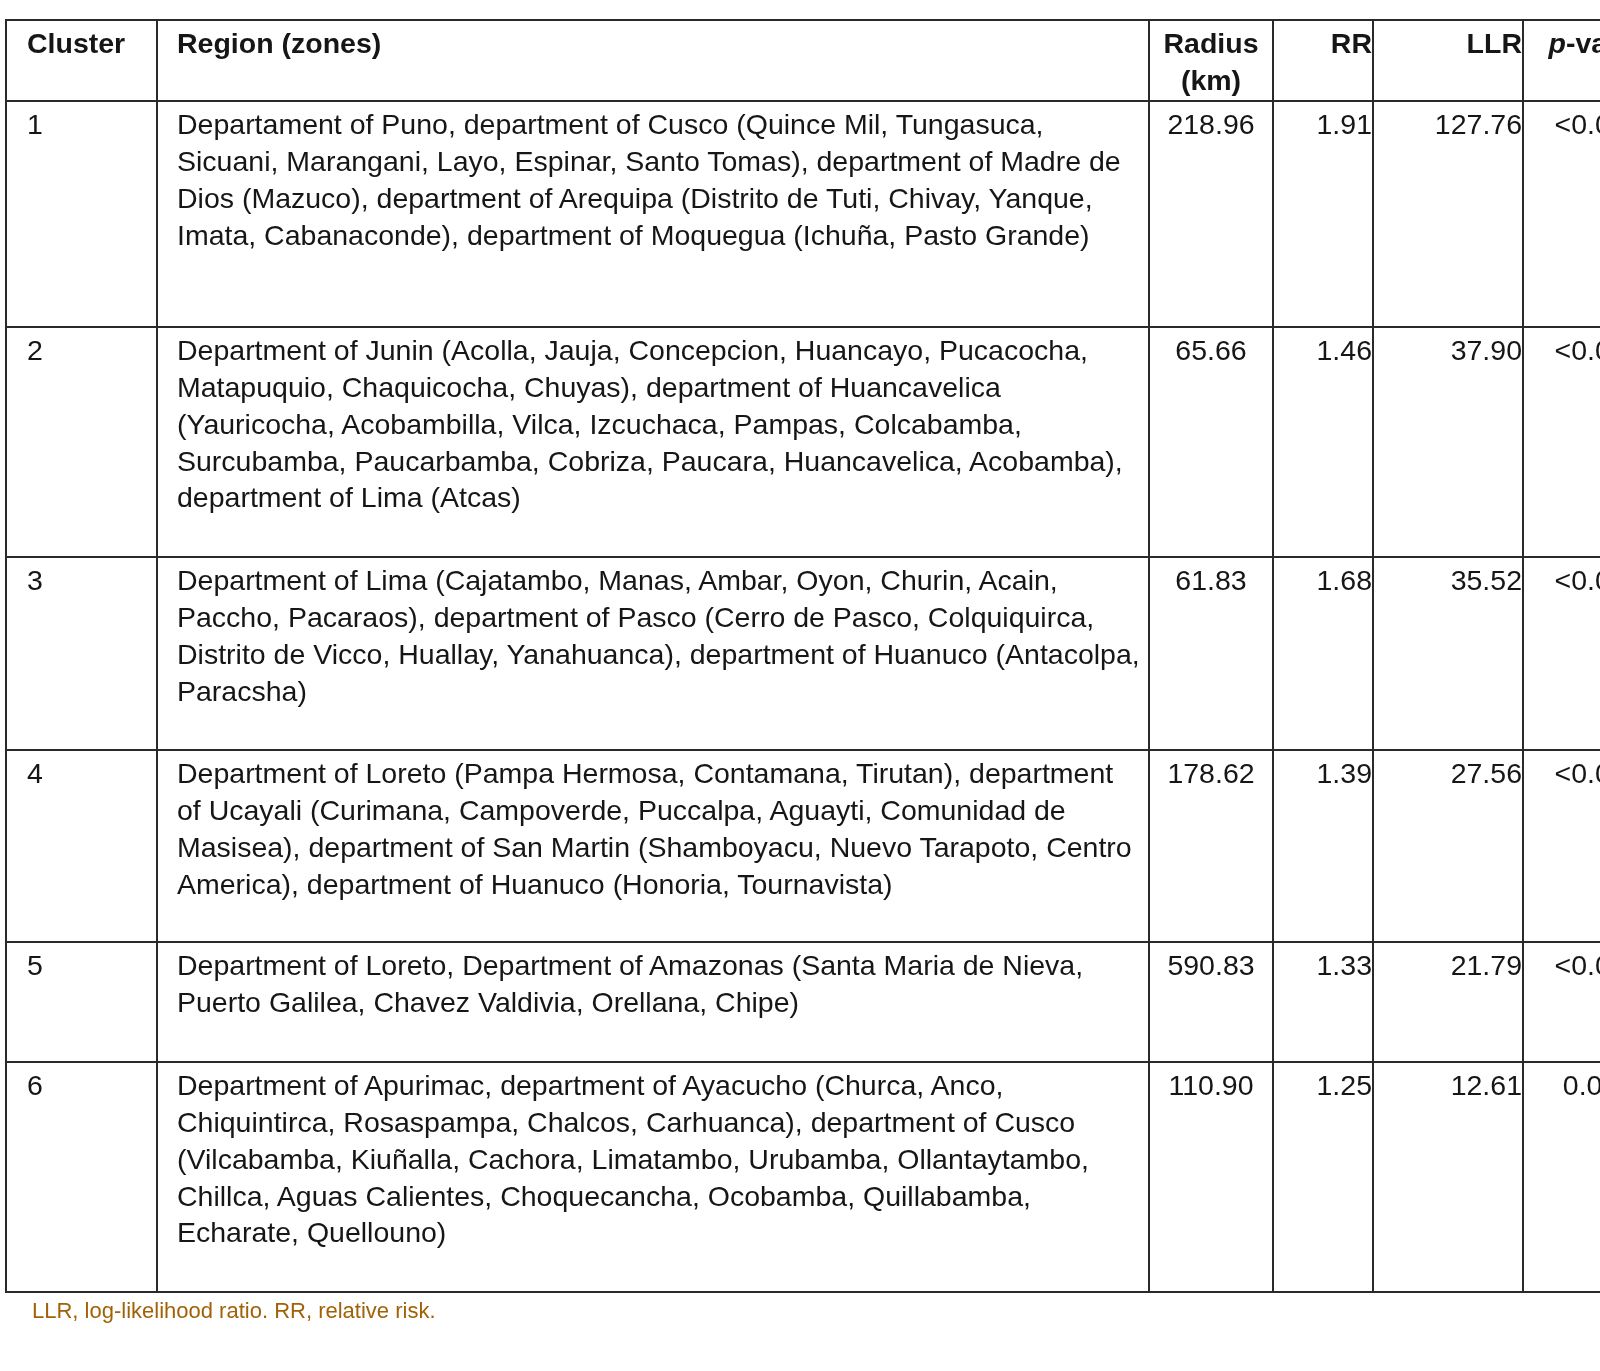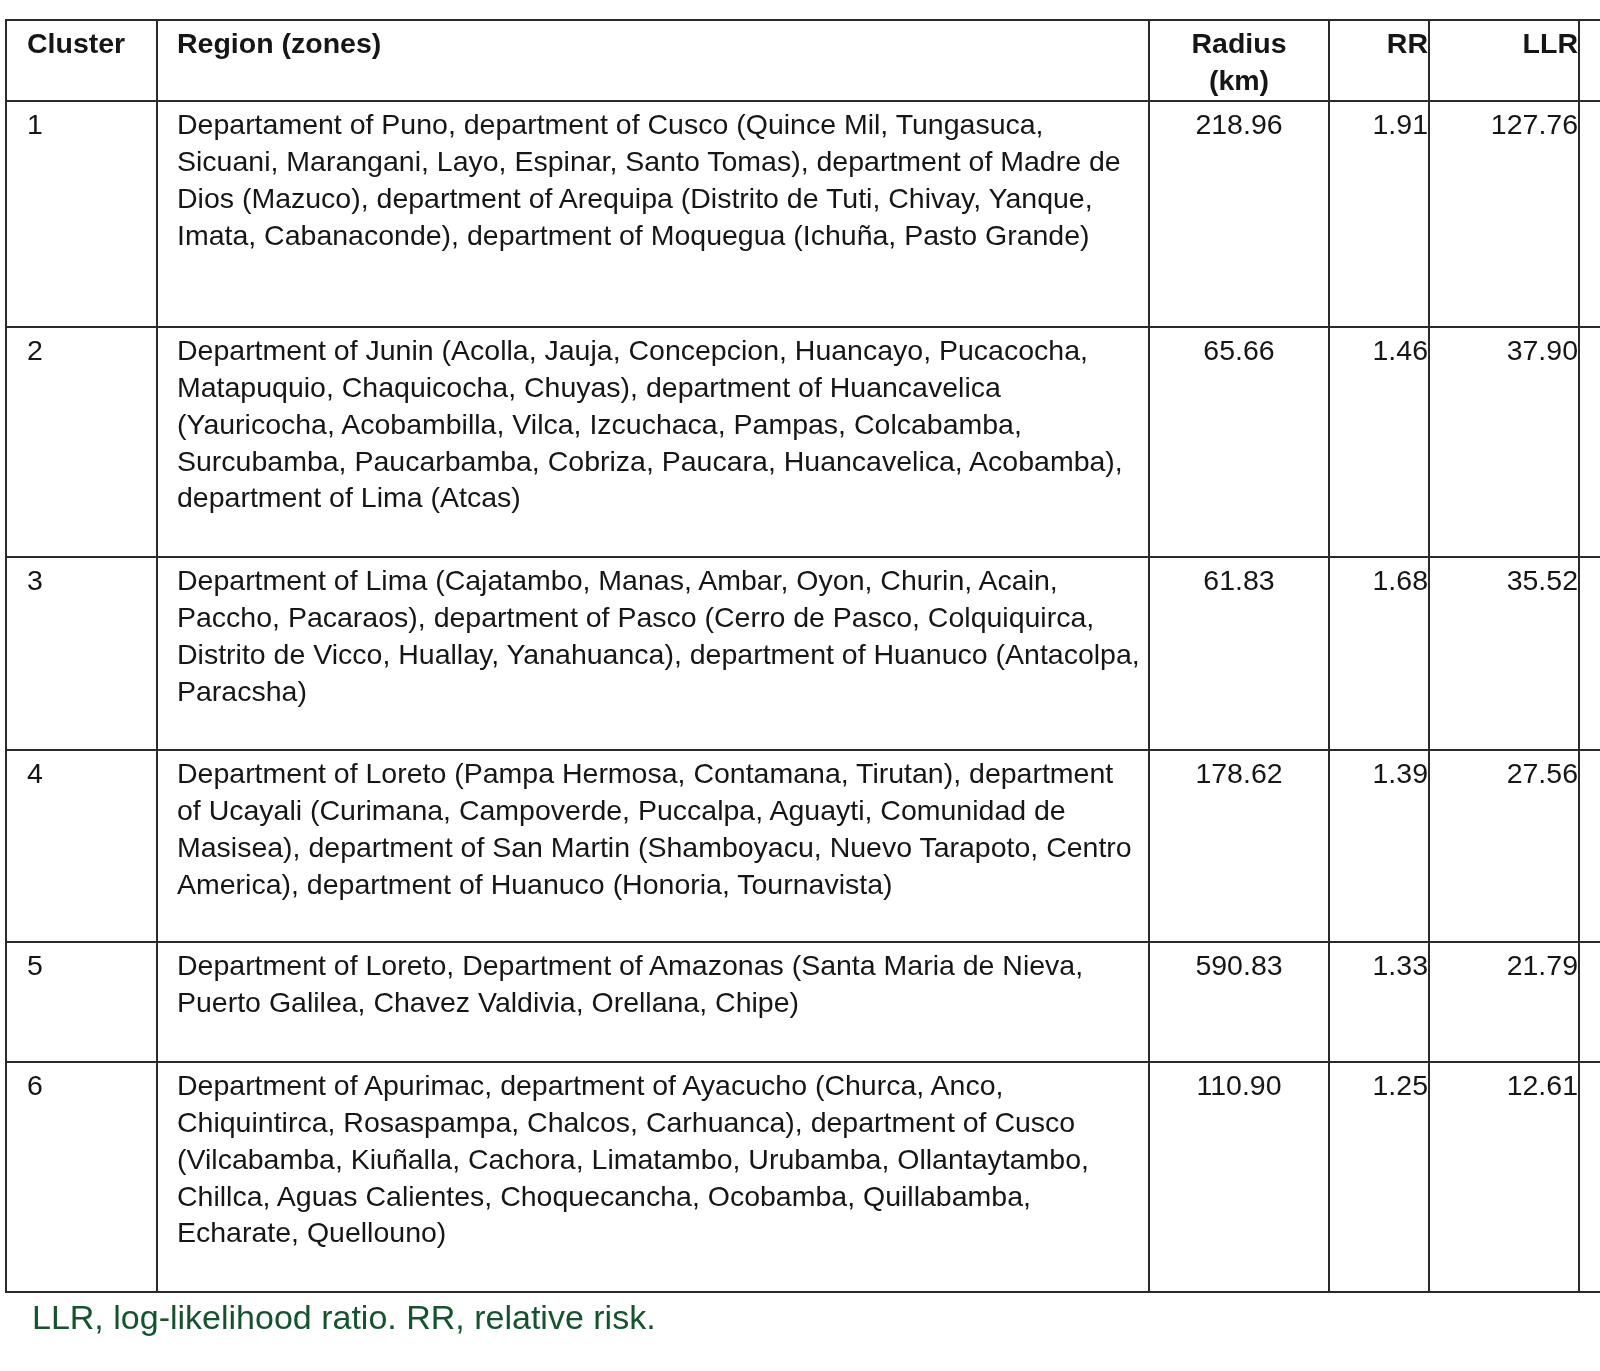--- a/index.html
+++ b/index.html
@@ -13,34 +13,34 @@
     font-size: 28.5px; line-height: 36.7px;
   }
   th, td {
     border: 2px solid #2a2a2a; vertical-align: top; padding: 0 0 0 0;
     font-weight: normal;
   }
   th { font-weight: bold; padding-top: 4px; padding-bottom: 2px; height: 74px; box-sizing: border-box; }
   td { padding-top: 4px; padding-bottom: 0; }
   .c-cluster { width: 151px; text-align: left; padding-left: 20px; box-sizing: border-box; margin-left: 30px; }
   .c-region  { width: 992px; text-align: left; padding-left: 19px; padding-right: 6px; box-sizing: border-box; }
-  .c-radius  { width: 180px; text-align: center; }
+  .c-radius  { width: 124px; text-align: center; }
   .c-rr      { width: 100px; text-align: right; }
   .c-llr     { width: 150px; text-align: right; }
   .c-p       { width: 151px; text-align: center; }
   .ital { font-style: italic; }
   tr.r1 td { height: 226px; box-sizing: border-box; }
   tr.r2 td { height: 230px; box-sizing: border-box; }
   tr.r3 td { height: 193px; box-sizing: border-box; }
   tr.r4 td { height: 192px; box-sizing: border-box; }
   tr.r5 td { height: 120px; box-sizing: border-box; }
   tr.r6 td { height: 230px; box-sizing: border-box; }
   .footnote {
     position: absolute; left: 32px; top: 1298px;
-    font-size: 34px; color: #14532d;
+    font-size: 22px; color: #a16207;
   }
 </style>
 </head>
 <body>
 
 <div class="table-wrap">
   <table>
     <thead>
       <tr>
         <th class="c-cluster">Cluster</th>

